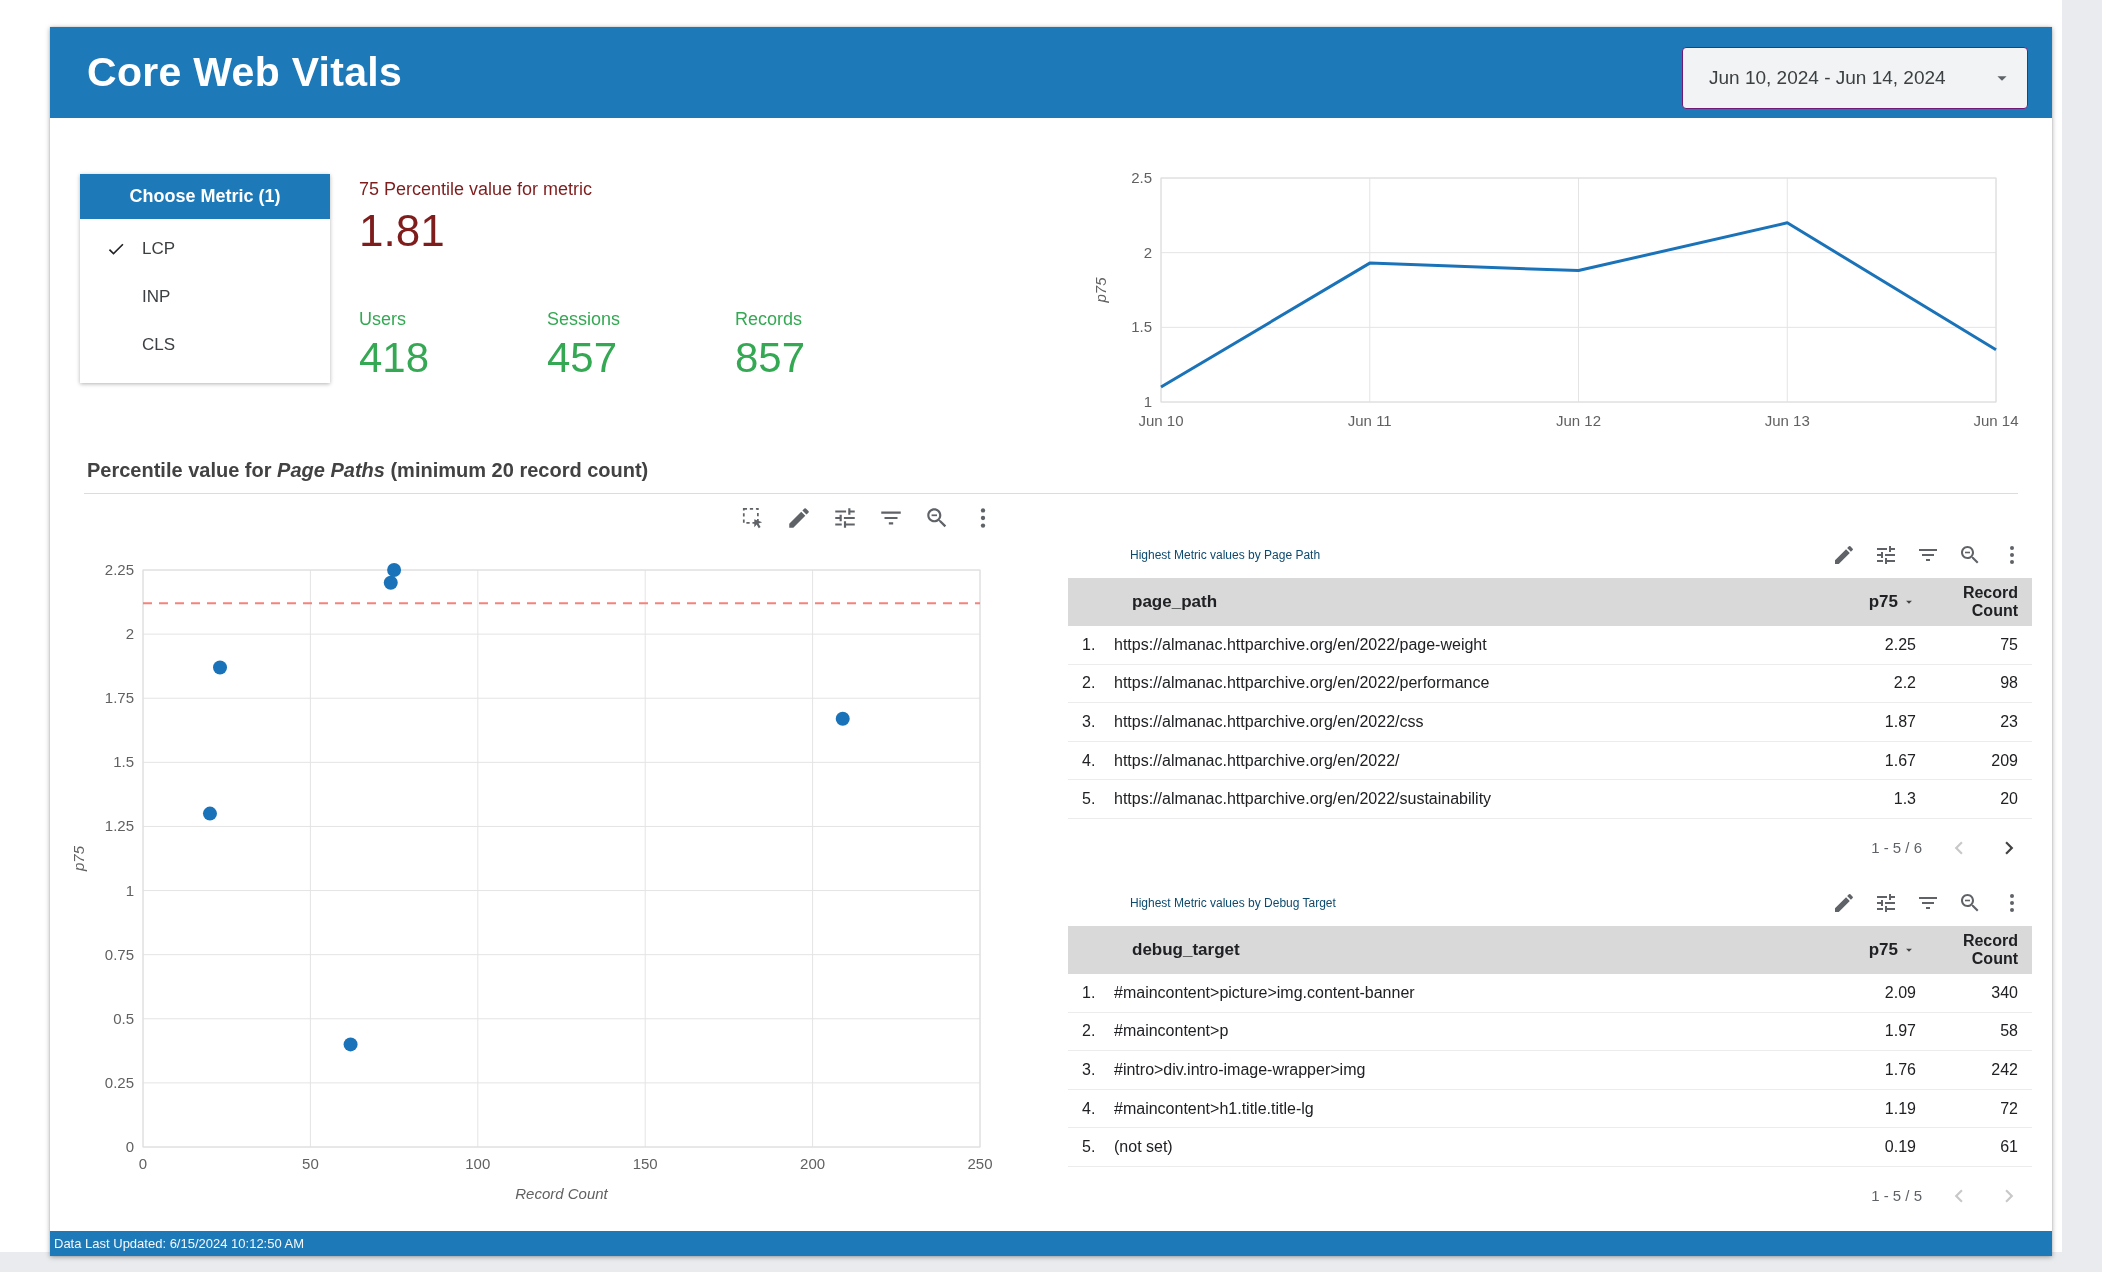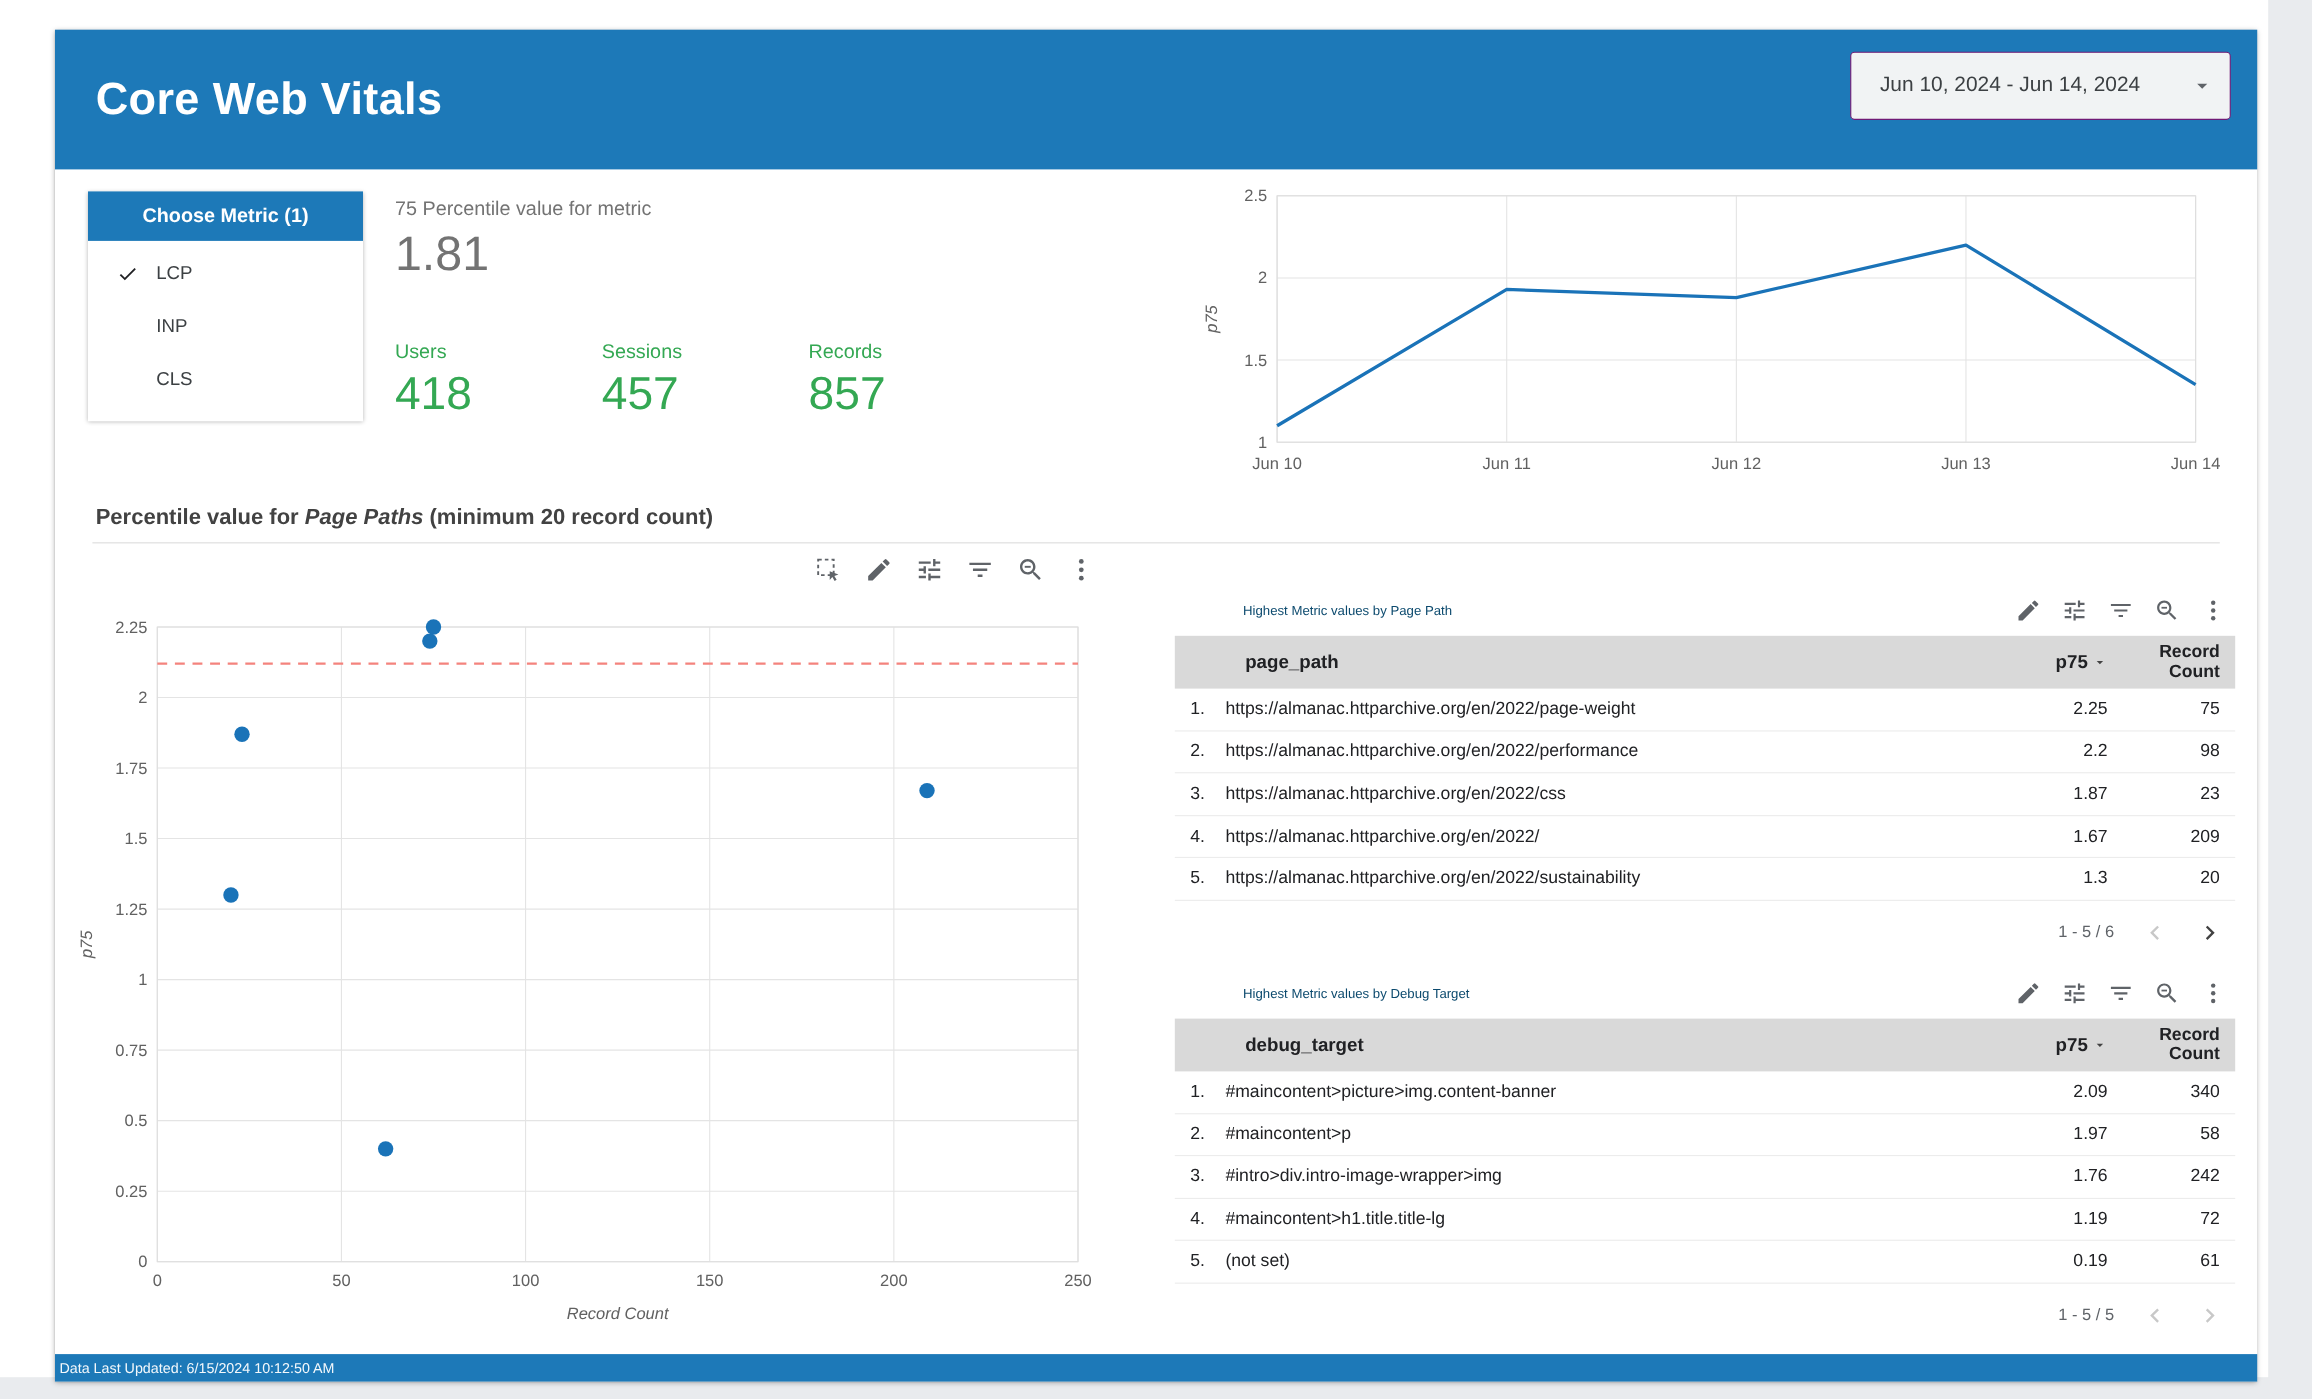--- a/index.html
+++ b/index.html
@@ -6,42 +6,42 @@
   body{
     width:2102px;height:1272px;overflow:hidden;position:relative;
     background:#e9ebee;font-family:"Liberation Sans",sans-serif;
   }
   .page{position:absolute;left:0;top:0;width:2062px;height:1252px;background:#ffffff}
   .card{
     position:absolute;left:50px;top:27px;width:2002px;height:1229px;background:#ffffff;
     box-shadow:0 1px 5px rgba(0,0,0,.35),0 0 1px rgba(0,0,0,.2);
   }
   
-  .topbar{position:absolute;left:0;top:0;width:100%;height:127px;background:#1d79b8;display:flex;align-items:center}
+  .topbar{position:absolute;left:0;top:0;width:100%;height:91px;background:#1d79b8;display:flex;align-items:center}
   .topbar h1{margin:0 0 0 37px;font-size:41px;font-weight:700;color:#ffffff;letter-spacing:.3px}
   .datepicker{
     position:absolute;right:24px;top:20px;width:346px;height:62px;box-sizing:border-box;
     background:#f1f3f4;border:1px solid #701a75;border-radius:4px;
     display:flex;align-items:center;justify-content:space-between;padding:0 14px 0 26px;
     font-size:19px;color:#3c4043;cursor:pointer;
   }
   .caret{width:22px;height:22px;fill:#5f6368;flex:0 0 auto}
   
   .metric-filter{position:absolute;left:30px;top:147px;width:250px;background:#fff;box-shadow:0 1px 4px rgba(0,0,0,.3)}
   .mf-head{height:45px;background:#1d79b8;color:#fff;font-size:18px;font-weight:700;display:flex;align-items:center;justify-content:center;cursor:pointer}
   .mf-list{list-style:none;margin:0;padding:6px 0 14px}
   .mf-item{height:48px;display:flex;align-items:center;font-size:17px;color:#3c4043;padding-left:26px;cursor:pointer}
   .mf-item .check{width:20px;height:20px;margin-right:16px;fill:#202124;visibility:hidden;flex:0 0 auto}
   .mf-item.selected .check{visibility:visible}
   
   .scorecard{position:absolute}
   .sc-label{font-size:18px}
   .sc-value{font-size:44px;margin-top:6px}
   .sc-sm .sc-value{font-size:42px;margin-top:4px}
-  .blue{color:#737373}
+  .blue{color:#7f1d1d}
   .green{color:#34a853}
   
   .linechart{position:absolute;left:1040px;top:130px}
   .scatterchart{position:absolute;left:0;top:520px}
   .grid{stroke:#e4e4e4;stroke-width:1}
   .frame{fill:none;stroke:#dedede;stroke-width:1}
   text.tick{font-size:15px;fill:#616161;font-family:"Liberation Sans",sans-serif}
   text.yt{text-anchor:end}
   text.xt{text-anchor:middle}
   text.axis-label{font-size:15px;font-style:italic;fill:#616161;text-anchor:middle;font-family:"Liberation Sans",sans-serif}

